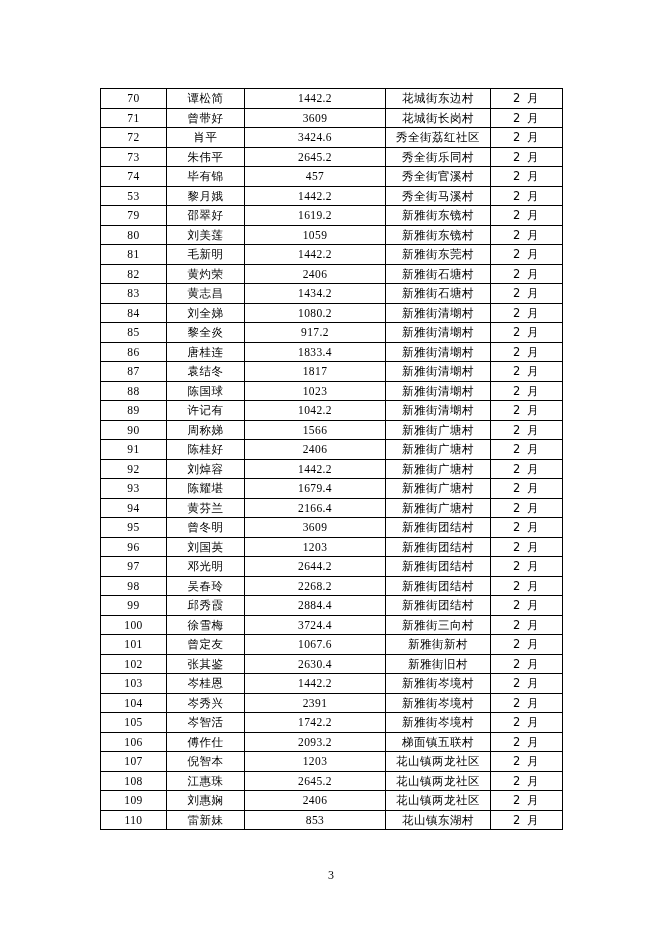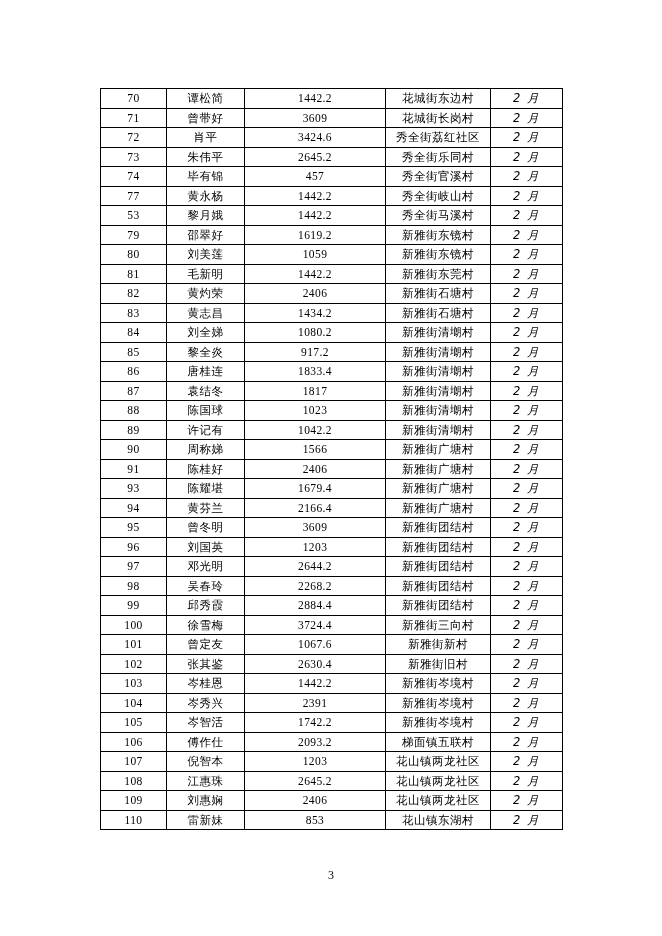--- a/index.html
+++ b/index.html
@@ -65,21 +65,20 @@
   td.cell-location {
     font-family: "DejaVu Sans", "Liberation Sans", sans-serif;
     font-size: 11px;
     letter-spacing: 0.5px;
   }
 
   td.cell-month {
     font-family: "DejaVu Sans", "Liberation Sans", sans-serif;
     font-size: 11px;
     letter-spacing: 1.5px;
-    font-style: italic;
   }
 
   .page-number {
     position: absolute;
     left: 0;
     top: 868px;
     width: 662px;
     text-align: center;
     font-size: 12px;
     font-family: "Liberation Serif", "DejaVu Serif", serif;
@@ -130,27 +129,20 @@
             <td class="cell-month">2 月</td>
           </tr>
           <tr>
             <td class="cell-index">74</td>
             <td class="cell-name">毕有锦</td>
             <td class="cell-amount">457</td>
             <td class="cell-location">秀全街官溪村</td>
             <td class="cell-month">2 月</td>
           </tr>
           <tr>
-            <td class="cell-index">77</td>
-            <td class="cell-name">黄永杨</td>
-            <td class="cell-amount">1442.2</td>
-            <td class="cell-location">秀全街岐山村</td>
-            <td class="cell-month">2 月</td>
-          </tr>
-          <tr>
             <td class="cell-index">53</td>
             <td class="cell-name">黎月娥</td>
             <td class="cell-amount">1442.2</td>
             <td class="cell-location">秀全街马溪村</td>
             <td class="cell-month">2 月</td>
           </tr>
           <tr>
             <td class="cell-index">79</td>
             <td class="cell-name">邵翠好</td>
             <td class="cell-amount">1619.2</td>
@@ -235,20 +227,27 @@
             <td class="cell-month">2 月</td>
           </tr>
           <tr>
             <td class="cell-index">91</td>
             <td class="cell-name">陈桂好</td>
             <td class="cell-amount">2406</td>
             <td class="cell-location">新雅街广塘村</td>
             <td class="cell-month">2 月</td>
           </tr>
           <tr>
+            <td class="cell-index">92</td>
+            <td class="cell-name">刘焯容</td>
+            <td class="cell-amount">1442.2</td>
+            <td class="cell-location">新雅街广塘村</td>
+            <td class="cell-month">2 月</td>
+          </tr>
+          <tr>
             <td class="cell-index">93</td>
             <td class="cell-name">陈耀堪</td>
             <td class="cell-amount">1679.4</td>
             <td class="cell-location">新雅街广塘村</td>
             <td class="cell-month">2 月</td>
           </tr>
           <tr>
             <td class="cell-index">94</td>
             <td class="cell-name">黄芬兰</td>
             <td class="cell-amount">2166.4</td>

